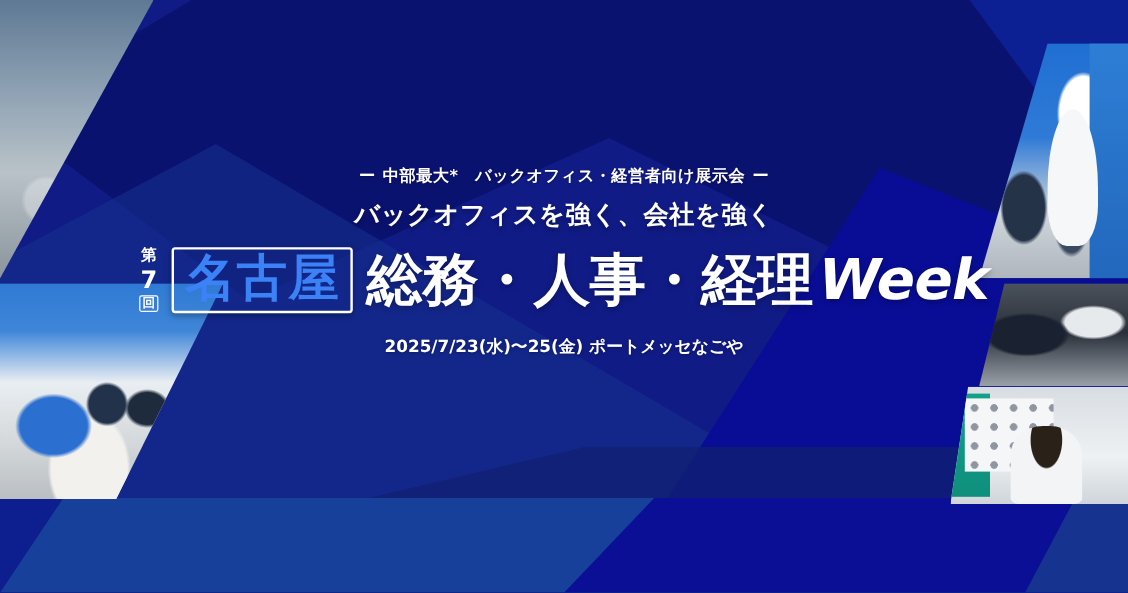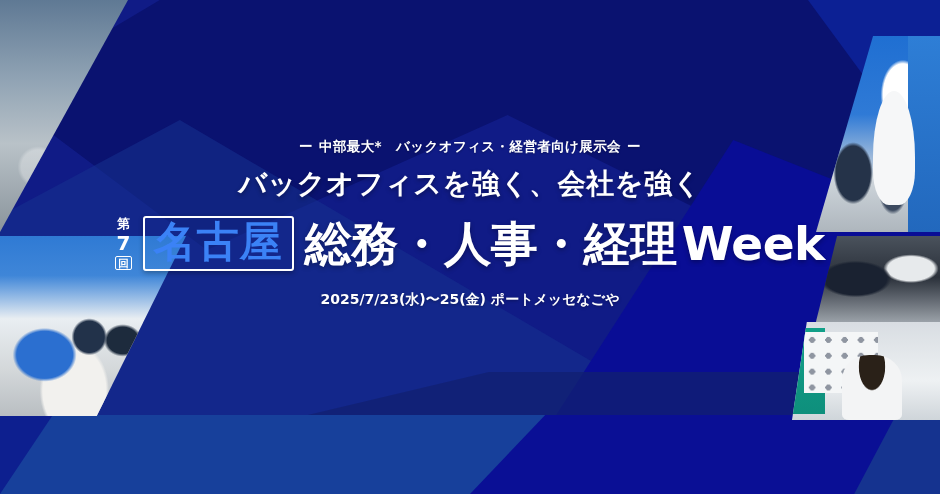--- a/index.html
+++ b/index.html
@@ -182,21 +182,21 @@
     letter-spacing:.4px;
     white-space:nowrap;
     margin:0 0 9px 0;
     text-shadow:0 1px 2px rgba(0,0,0,.30);
   }
   .eyebrow .dash{font-weight:700;margin:0 6px;}
   .eyebrow .gap{display:inline-block;width:14px;}
 
   .catch{
     color:#ffffff;
-    font-size:28px;
+    font-size:21px;
     font-weight:800;
     letter-spacing:.5px;
     white-space:nowrap;
     margin:0 0 13px 0;
     text-shadow:0 2px 4px rgba(0,0,0,.35);
   }
 
   .titlerow{
     display:flex;align-items:center;justify-content:center;
     gap:11px;margin:0 0 16px 0;white-space:nowrap;
@@ -220,21 +220,21 @@
     line-height:1.02;letter-spacing:1px;
     box-shadow:0 2px 5px rgba(0,0,0,.30);
   }
   .maintitle{
     color:#ffffff;
     font-size:47px;font-weight:800;
     letter-spacing:-0.5px;
     line-height:1;
     text-shadow:0 2px 5px rgba(0,0,0,.32);
   }
-  .maintitle .week{margin-left:5px;letter-spacing:-.5px;}
+  .maintitle .week{margin-left:5px;letter-spacing:-.5px;font-style:italic;}
 
   .meta{
     color:#ffffff;text-align:center;
     font-size:14px;font-weight:700;
     line-height:1.75;
     text-shadow:0 1px 3px rgba(0,0,0,.35);
   }
   .meta div{white-space:nowrap;}
 </style>
 </head>

